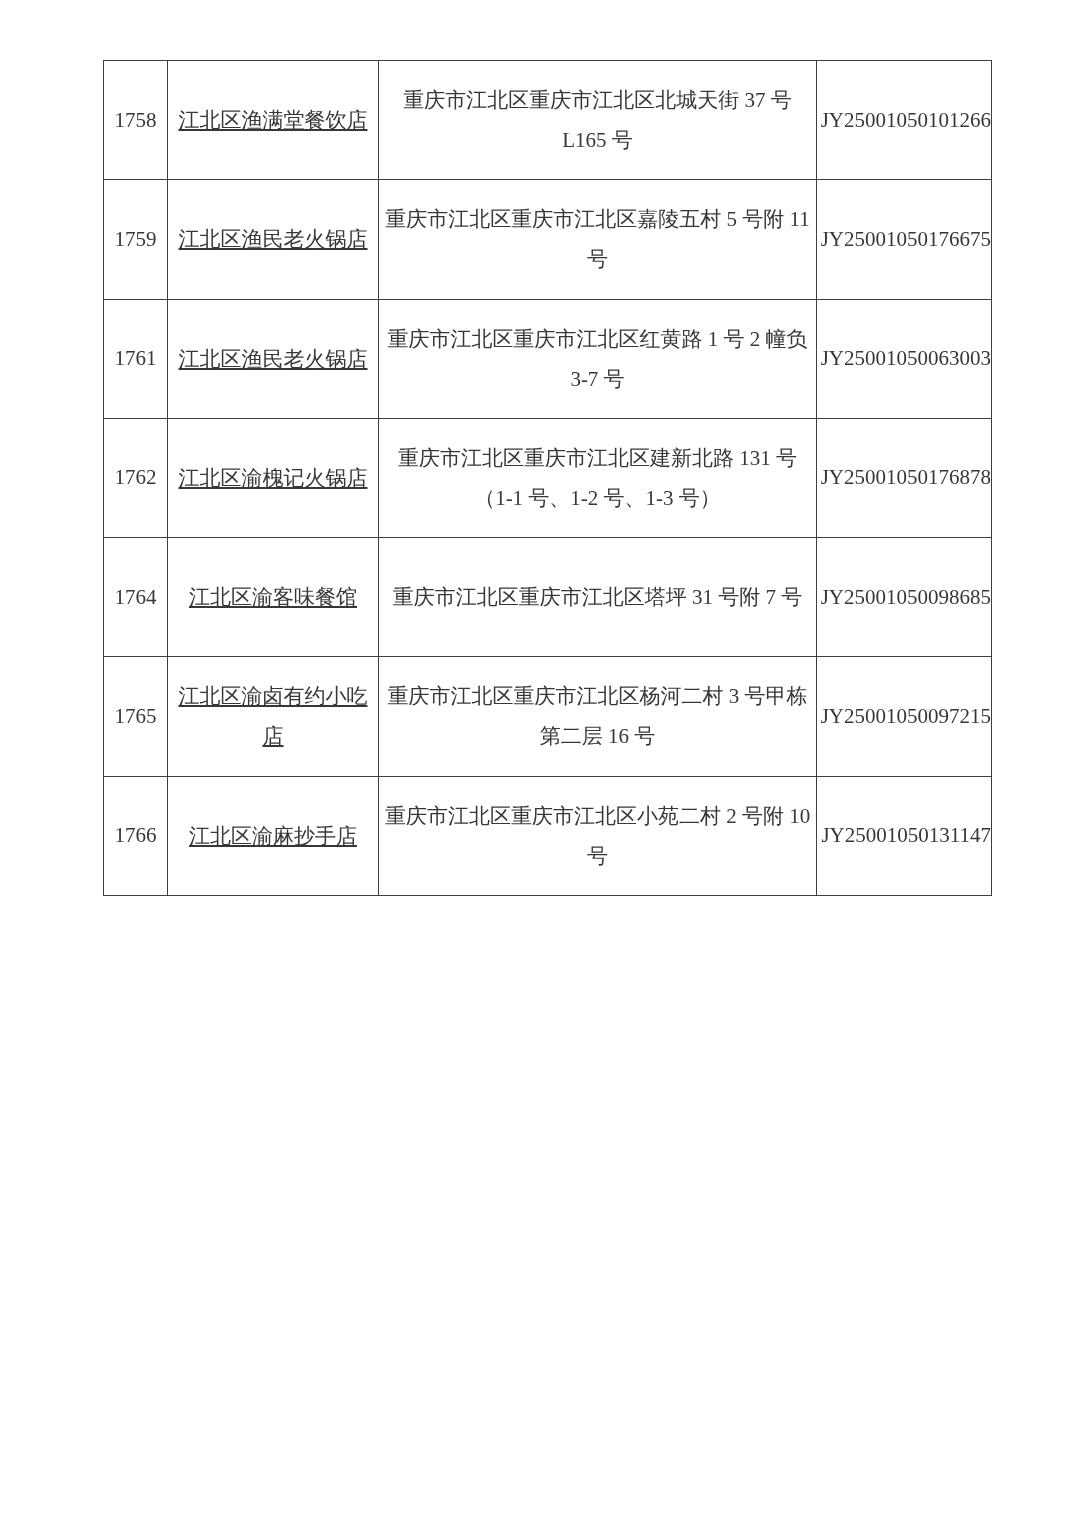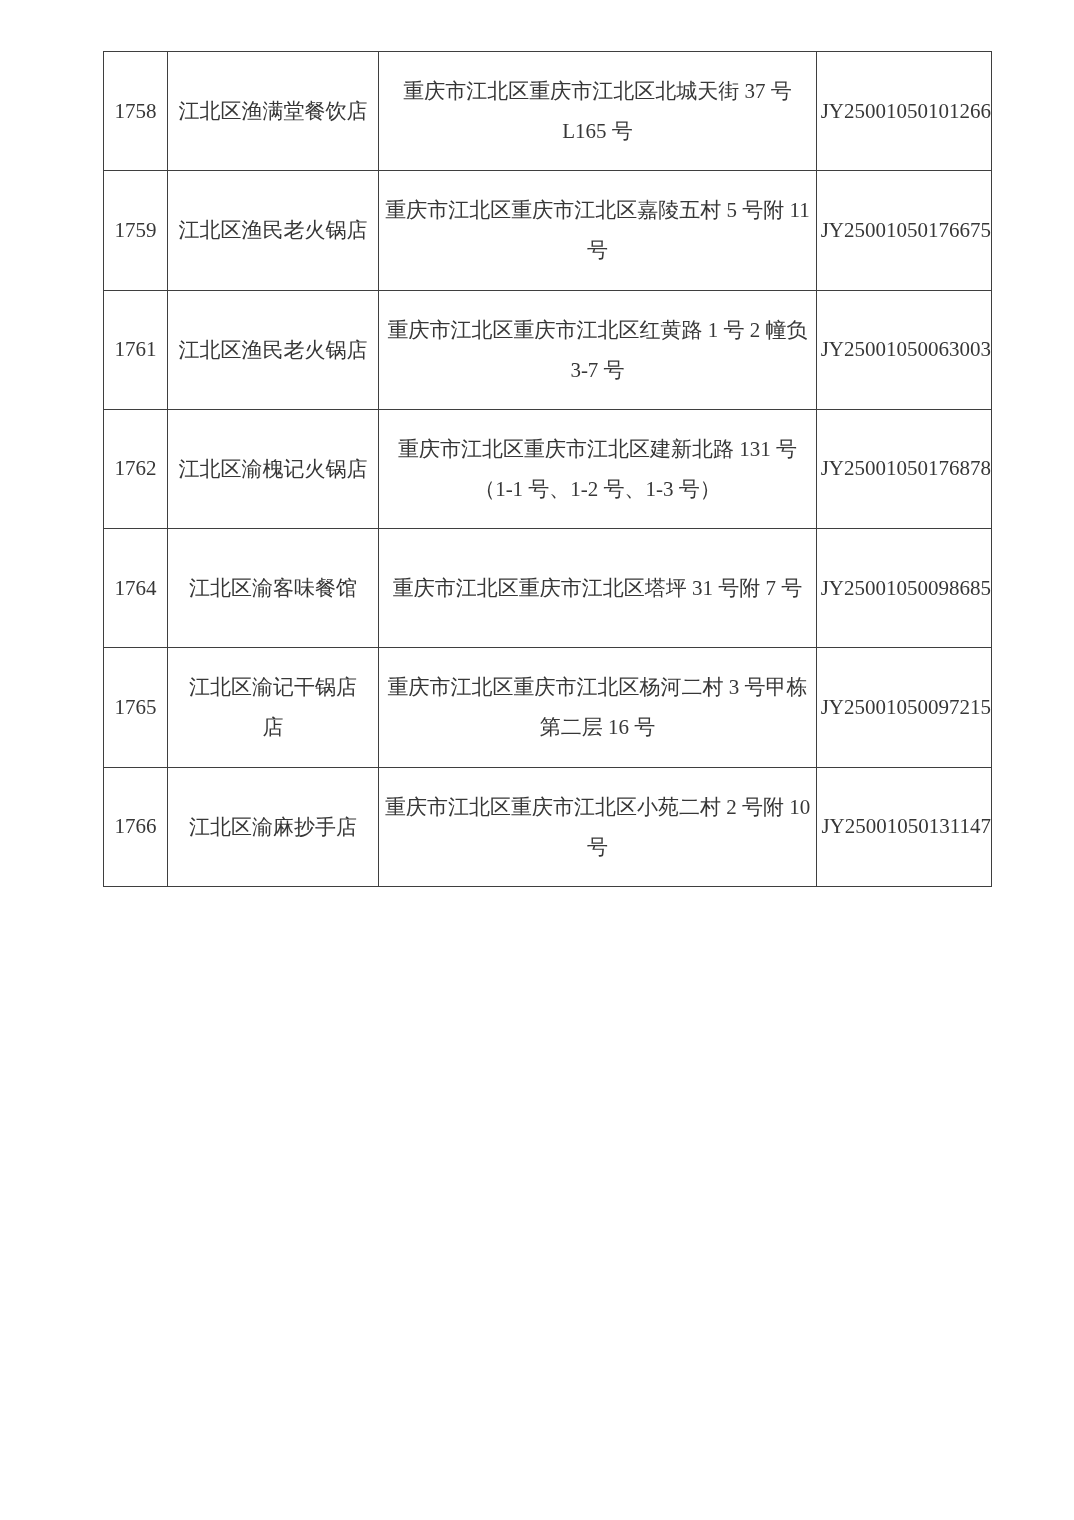--- a/index.html
+++ b/index.html
@@ -12,21 +12,21 @@
     width: 1074px;
     height: 1520px;
     background: #ffffff;
     font-family: "Liberation Serif", "DejaVu Serif", serif;
     color: #373737;
     overflow: hidden;
   }
   table.registry {
     position: absolute;
     left: 103px;
-    top: 51px;
+    top: 60px;
     border-collapse: collapse;
     table-layout: fixed;
     width: 884px;
     padding-left: 48px;
   }
   table.registry td {
     border: 1px solid #3f3f3f;
     padding: 0;
     vertical-align: middle;
     font-size: 21px;
@@ -36,20 +36,21 @@
   table.registry tr {
     height: 119.27px;
   }
   td.col-index {
     width: 63px;
     text-align: center;
   }
   td.col-name {
     width: 210px;
     text-align: center;
+    text-decoration: underline;
   }
   td.col-address {
     width: 437px;
     text-align: center;
   }
   td.col-license {
     width: 174px;
     text-align: right;
     padding-left: 3px;
     letter-spacing: 0px;
@@ -118,21 +119,21 @@
             <span class="cell-line">江北区渝客味餐馆</span>
           </td>
           <td class="col-address">
             <span class="cell-line">重庆市江北区重庆市江北区塔坪 31 号附 7 号</span>
           </td>
           <td class="col-license">JY25001050098685</td>
         </tr>
         <tr>
           <td class="col-index">1765</td>
           <td class="col-name">
-            <span class="cell-line">江北区渝记干锅店</span>
+            <span class="cell-line">江北区渝卤有约小吃</span>
             <span class="cell-line">店</span>
           </td>
           <td class="col-address">
             <span class="cell-line">重庆市江北区重庆市江北区杨河二村 3 号甲栋</span>
             <span class="cell-line">第二层 16 号</span>
           </td>
           <td class="col-license">JY25001050097215</td>
         </tr>
         <tr>
           <td class="col-index">1766</td>

